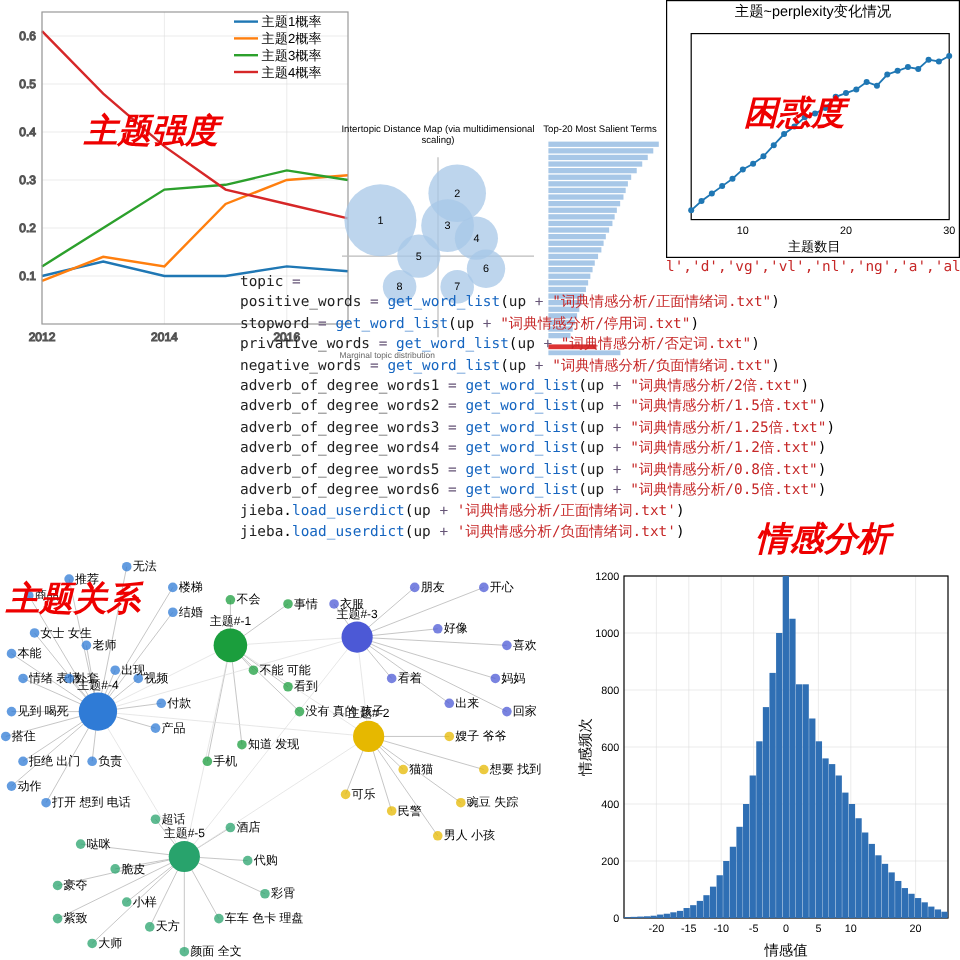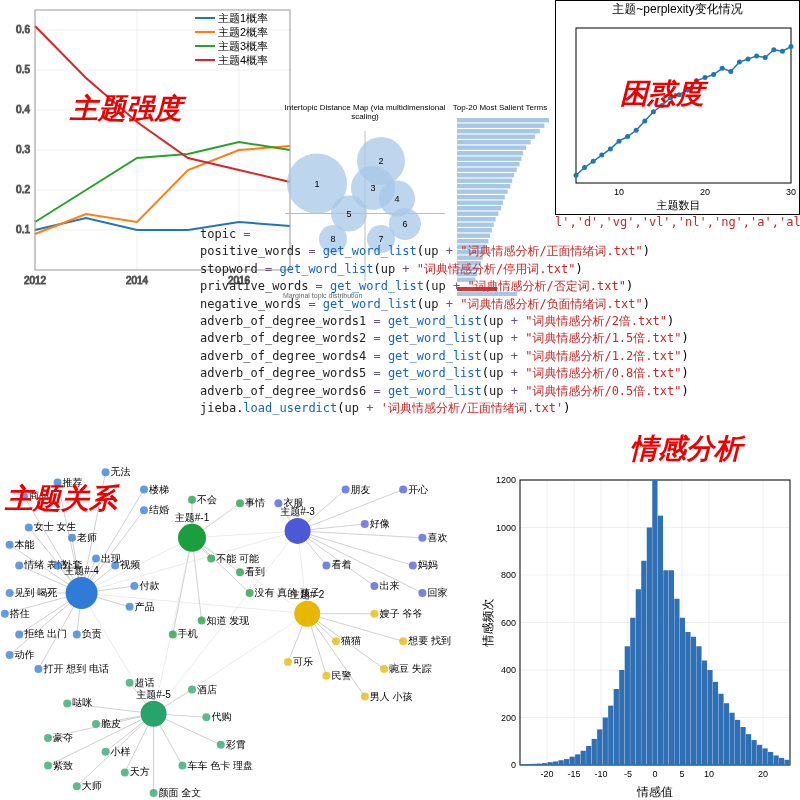--- a/index.html
+++ b/index.html
@@ -168,24 +168,26 @@
 <div style="position:absolute;left:555px;top:215px;font-size:12px;color:#c62828;font-family:monospace">l','d','vg','vl','nl','ng','a','al'</div>
 
 <div class="panel" id="code-block" style="left:200px;top:226px;width:430px">
     <div class="code-line"><span class="id">topic</span> <span class="op">= </span></div>
     <div class="code-line"><span class="id">positive_words</span> <span class="op">=</span> <span class="fn">get_word_list</span>(<span class="id">up</span> <span class="op">+</span> <span class="str">"词典情感分析/正面情绪词.txt"</span>)</div>
     <div class="code-line"><span class="id">stopword</span> <span class="op">=</span> <span class="fn">get_word_list</span>(<span class="id">up</span> <span class="op">+</span> <span class="str">"词典情感分析/停用词.txt"</span>)</div>
     <div class="code-line"><span class="id">privative_words</span> <span class="op">=</span> <span class="fn">get_word_list</span>(<span class="id">up</span> <span class="op">+</span> <span class="str">"词典情感分析/否定词.txt"</span>)</div>
     <div class="code-line"><span class="id">negative_words</span> <span class="op">=</span> <span class="fn">get_word_list</span>(<span class="id">up</span> <span class="op">+</span> <span class="str">"词典情感分析/负面情绪词.txt"</span>)</div>
     <div class="code-line"><span class="id">adverb_of_degree_words1</span> <span class="op">=</span> <span class="fn">get_word_list</span>(<span class="id">up</span> <span class="op">+</span> <span class="str">"词典情感分析/2倍.txt"</span>)</div>
     <div class="code-line"><span class="id">adverb_of_degree_words2</span> <span class="op">=</span> <span class="fn">get_word_list</span>(<span class="id">up</span> <span class="op">+</span> <span class="str">"词典情感分析/1.5倍.txt"</span>)</div>
+    <div class="code-line"><span class="id">adverb_of_degree_words3</span> <span class="op">=</span> <span class="fn">get_word_list</span>(<span class="id">up</span> <span class="op">+</span> <span class="str">"词典情感分析/1.25倍.txt"</span>)</div>
     <div class="code-line"><span class="id">adverb_of_degree_words4</span> <span class="op">=</span> <span class="fn">get_word_list</span>(<span class="id">up</span> <span class="op">+</span> <span class="str">"词典情感分析/1.2倍.txt"</span>)</div>
     <div class="code-line"><span class="id">adverb_of_degree_words5</span> <span class="op">=</span> <span class="fn">get_word_list</span>(<span class="id">up</span> <span class="op">+</span> <span class="str">"词典情感分析/0.8倍.txt"</span>)</div>
     <div class="code-line"><span class="id">adverb_of_degree_words6</span> <span class="op">=</span> <span class="fn">get_word_list</span>(<span class="id">up</span> <span class="op">+</span> <span class="str">"词典情感分析/0.5倍.txt"</span>)</div>
     <div class="code-line"><span class="id">jieba</span>.<span class="fn">load_userdict</span>(<span class="id">up</span> <span class="op">+</span> <span class="str">'词典情感分析/正面情绪词.txt'</span>)</div>
+    <div class="code-line"><span class="id">jieba</span>.<span class="fn">load_userdict</span>(<span class="id">up</span> <span class="op">+</span> <span class="str">'词典情感分析/负面情绪词.txt'</span>)</div>
   </div>
 
 <div class="panel" style="left:0;top:455px;width:480px;height:345px">
   <svg width="480" height="345" id="net">
       <line x1="81.60000000000001" y1="138" x2="105.6" y2="17.25" stroke="#bbb" stroke-width="0.7"></line>
       <line x1="81.60000000000001" y1="138" x2="57.599999999999994" y2="27.6" stroke="#bbb" stroke-width="0.7"></line>
       <line x1="81.60000000000001" y1="138" x2="24" y2="41.4" stroke="#bbb" stroke-width="0.7"></line>
       <line x1="81.60000000000001" y1="138" x2="144" y2="34.5" stroke="#bbb" stroke-width="0.7"></line>
       <line x1="81.60000000000001" y1="138" x2="144" y2="55.2" stroke="#bbb" stroke-width="0.7"></line>
       <line x1="192" y1="82.8" x2="240" y2="48.300000000000004" stroke="#bbb" stroke-width="0.7"></line>

